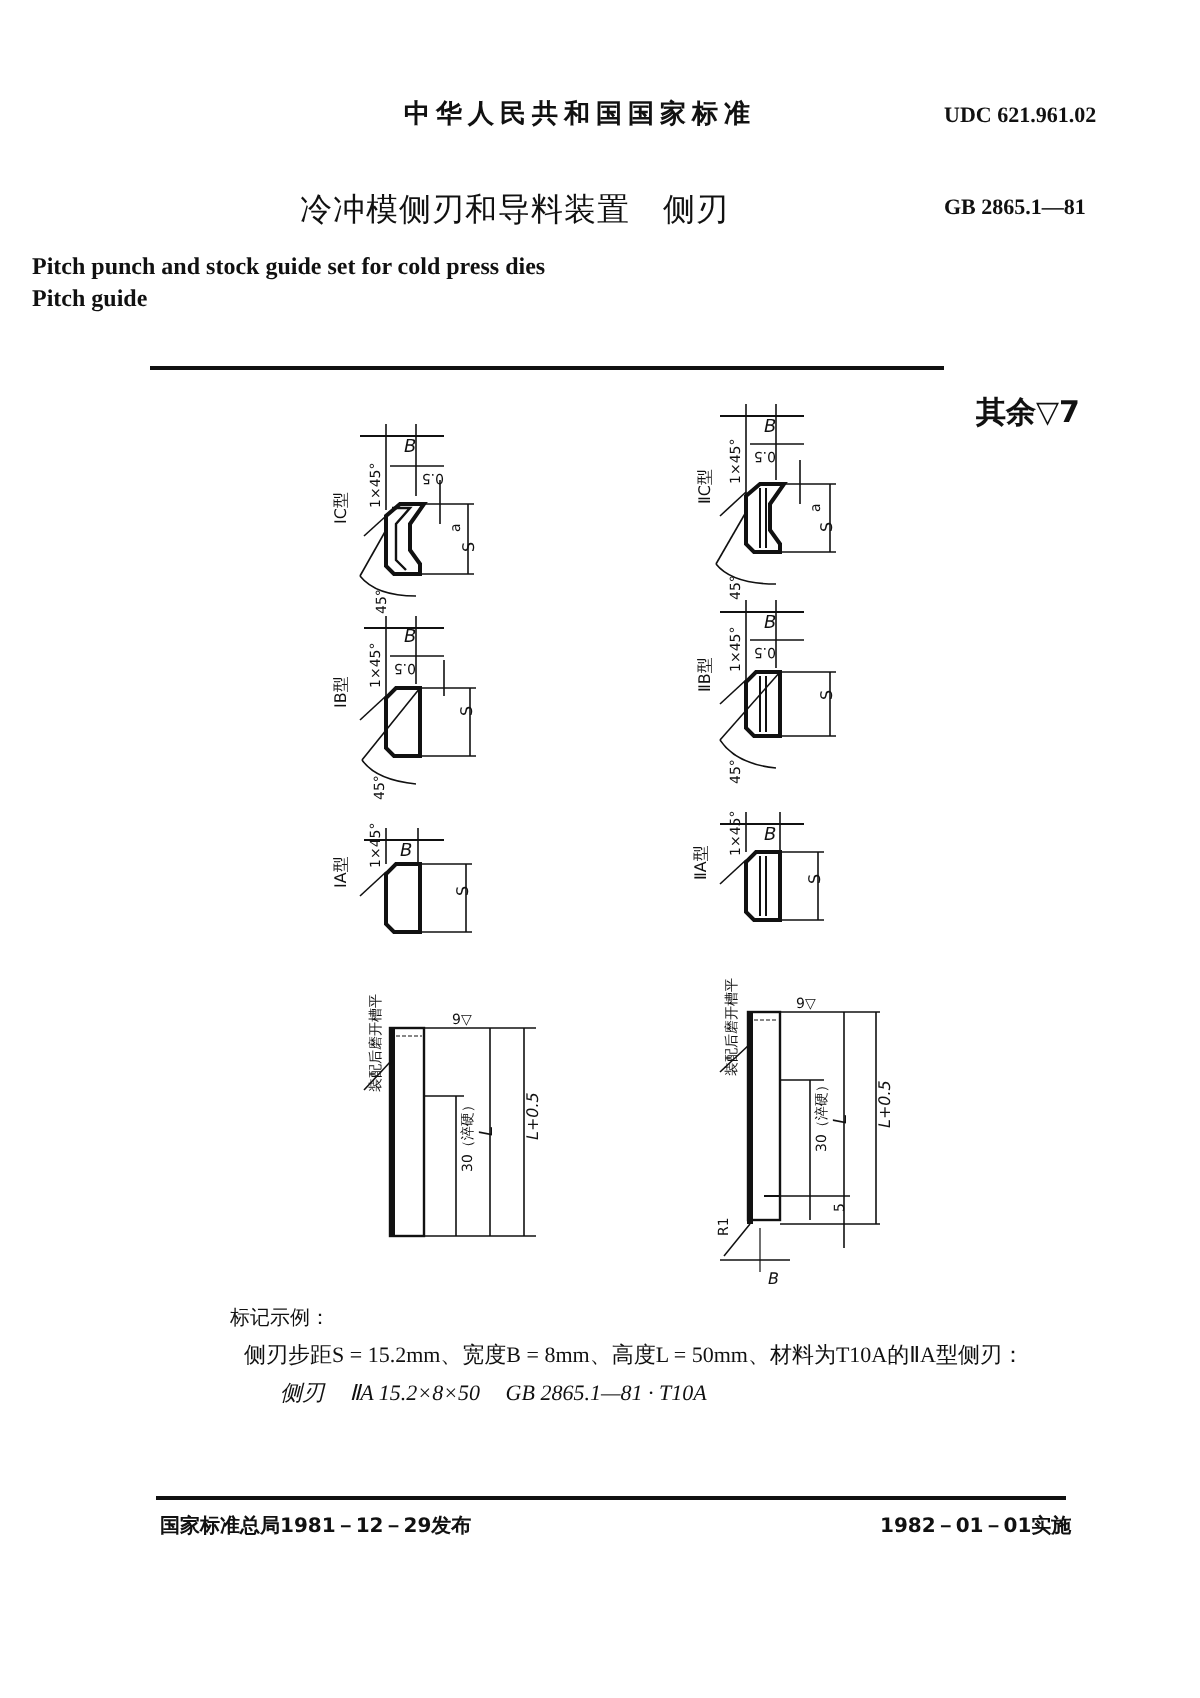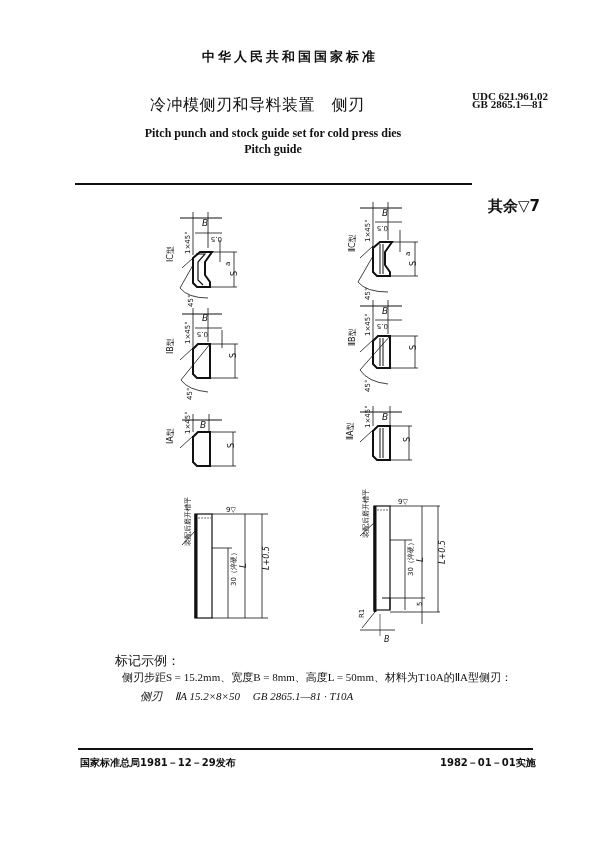--- a/index.html
+++ b/index.html
@@ -1,30 +1,30 @@
 <!DOCTYPE html>
 <html><head>
   <meta charset="utf-8">
   <style>
     * { margin: 0; padding: 0; box-sizing: border-box; }
     html, body { width: 600px; height: 849px; background: #ffffff; overflow: hidden; }
     body { position: relative; font-family: "DejaVu Sans", sans-serif; color: #111; }
     .abs { position: absolute; }
     .std-org { left: 178px; top: 48px; font-size: 13px; font-weight: bold; letter-spacing: 3px; margin-left: 24px; }
-    .udc { left: 472px; top: 52px; font-size: 11px; font-weight: bold; font-family: "Liberation Serif", serif; margin-top: 38px; }
+    .udc { left: 472px; top: 52px; font-size: 11px; font-weight: bold; font-family: "Liberation Serif", serif; }
     .title-cn { left: 150px; top: 95px; font-size: 16px; font-weight: normal; letter-spacing: 0.5px; }
     .gb { left: 472px; top: 98px; font-size: 11px; font-weight: bold; font-family: "Liberation Serif", serif; }
-    .title-en { left: 0; width: 600px; text-align: center; font-family: "Liberation Serif", serif; font-weight: bold; font-size: 12px; padding-left: 16px; }
+    .title-en { left: 0; width: 600px; text-align: left; font-family: "Liberation Serif", serif; font-weight: bold; font-size: 12px; padding-left: 16px; }
     .title-en1 { top: 126px; padding-right: 70px; }
     .title-en2 { top: 142px; padding-right: 70px; }
     .rule { left: 75px; width: 397px; height: 2px; background: #111; }
     .rule-top { top: 183px; left: 75px; width: 397px; }
     .rest { left: 488px; top: 197px; font-size: 15px; font-weight: bold; }
     .drawings { left: 0; top: 0; width: 600px; height: 849px; }
-    .example-head { left: 115px; top: 652px; font-size: 13px; }
+    .example-head { left: 115px; top: 652px; font-size: 10px; }
     .example-line1 { left: 122px; top: 670px; font-size: 11px; font-family: "Liberation Serif", serif; }
     .example-line2 { left: 140px; top: 689px; font-size: 11px; font-family: "Liberation Serif", serif; font-style: italic; }
     .example-line2 span { margin-right: 10px; }
     .rule-bottom { top: 748px; left: 78px; width: 455px; }
     .pub { left: 80px; top: 756px; font-size: 10px; font-weight: bold; }
     .impl { left: 440px; top: 756px; font-size: 10px; font-weight: bold; }
     svg text { font-family: "DejaVu Sans", sans-serif; }
   </style>
 </head>
 <body>

